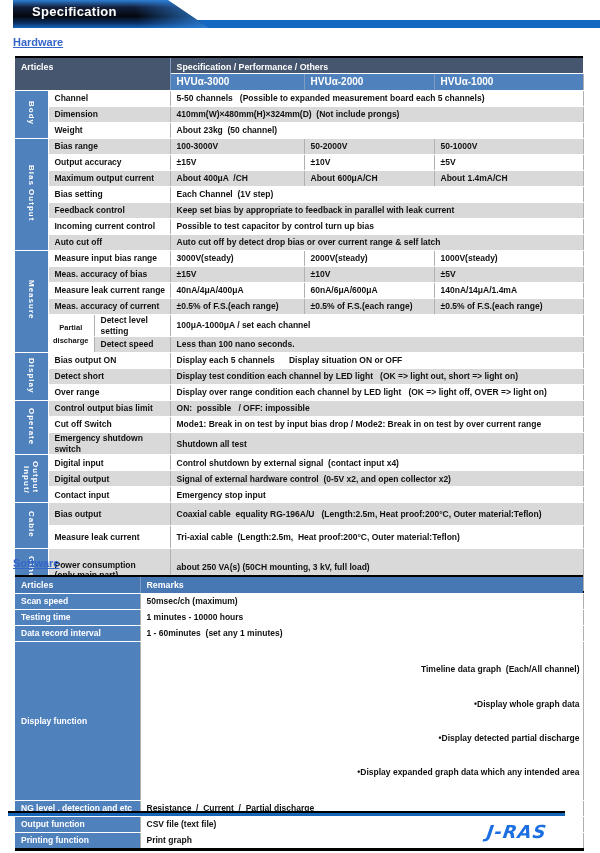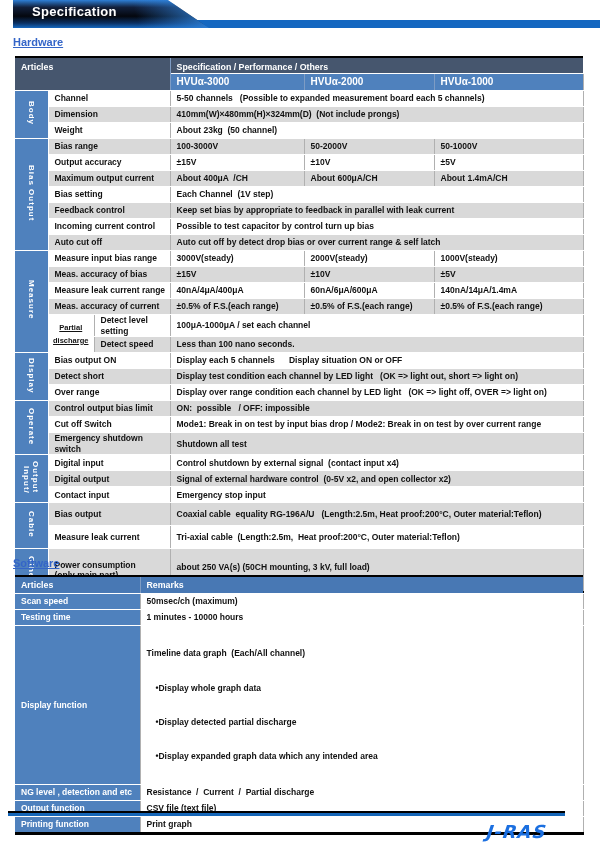--- a/index.html
+++ b/index.html
@@ -45,28 +45,28 @@
   .cat{background:#4f81bd;color:#fff;text-align:center;vertical-align:middle;padding:0;
        font-size:8px;letter-spacing:1px;}
   .cat .vtxt{writing-mode:vertical-rl;display:inline-block;line-height:9px;}
   
   .lab{border-left:1px solid #fff;}
   .val{border-left:1px solid #b0b0b0;}
   tr.g .lab, tr.g .val, tr.g .pd-s{background:#d9d9d9;}
   tr.r td{height:15px;}
   tr.tall td{height:22px;}
   tr.xtall td{height:29px;margin-top:10px;}
-  .pd-g{background:#fff;text-align:center;font-size:7.5px;padding:4px 2px;line-height:13px;text-decoration:underline;}
+  .pd-g{background:#fff;text-align:center;font-size:7.5px;padding:4px 2px;line-height:13px;}
   .pd-s{border-left:1px solid #b0b0b0;}
   .last{border-right:1px solid #b0b0b0;}
   
   .sw-hdr{background:#4878b4;color:#fff;font-size:8.8px;height:16px;}
   .sw-lab{background:#4f81bd;color:#fff;}
   .sw-val{border-left:1px solid #b0b0b0;border-right:1px solid #b0b0b0;}
-  .sw-lines div{line-height:13px;}
+  .sw-lines div{line-height:13px;text-align:right;}
   .sw-lines div.sub{padding-left:9px;}
   
   .foot-rule{position:absolute;left:8px;top:811px;width:557px;height:5px;
     background:linear-gradient(180deg,#000 0%,#000 34%,#1566b8 35%,#1566b8 100%);}
   .brand{
     position:absolute;left:487px;top:821px;width:90px;color:#1b6fe0;
     font-size:18px;font-weight:bold;font-style:italic;transform:skewX(-8deg);
     letter-spacing:1px;font-family:"DejaVu Sans", sans-serif;
   }
 </style>
@@ -259,20 +259,24 @@
     <td class="sw-hdr" style="border-left:1px solid #7e9cc4;">Remarks</td>
   </tr>
   <tr class="r">
     <td class="sw-lab">Scan speed</td>
     <td class="sw-val">50msec/ch (maximum)</td>
   </tr>
   <tr class="r g">
     <td class="sw-lab">Testing time</td>
     <td class="sw-val">1 minutes - 10000 hours</td>
   </tr>
+  <tr class="r">
+    <td class="sw-lab">Data record interval</td>
+    <td class="sw-val">1 - 60minutes  (set any 1 minutes)</td>
+  </tr>
   <tr class="g" style="height:56px;">
     <td class="sw-lab">Display function</td>
     <td class="sw-val sw-lines">
       <div>Timeline data graph  (Each/All channel)</div>
       <div class="sub">•Display whole graph data</div>
       <div class="sub">•Display detected partial discharge</div>
       <div class="sub">•Display expanded graph data which any intended area</div>
     </td>
   </tr>
   <tr class="r">

